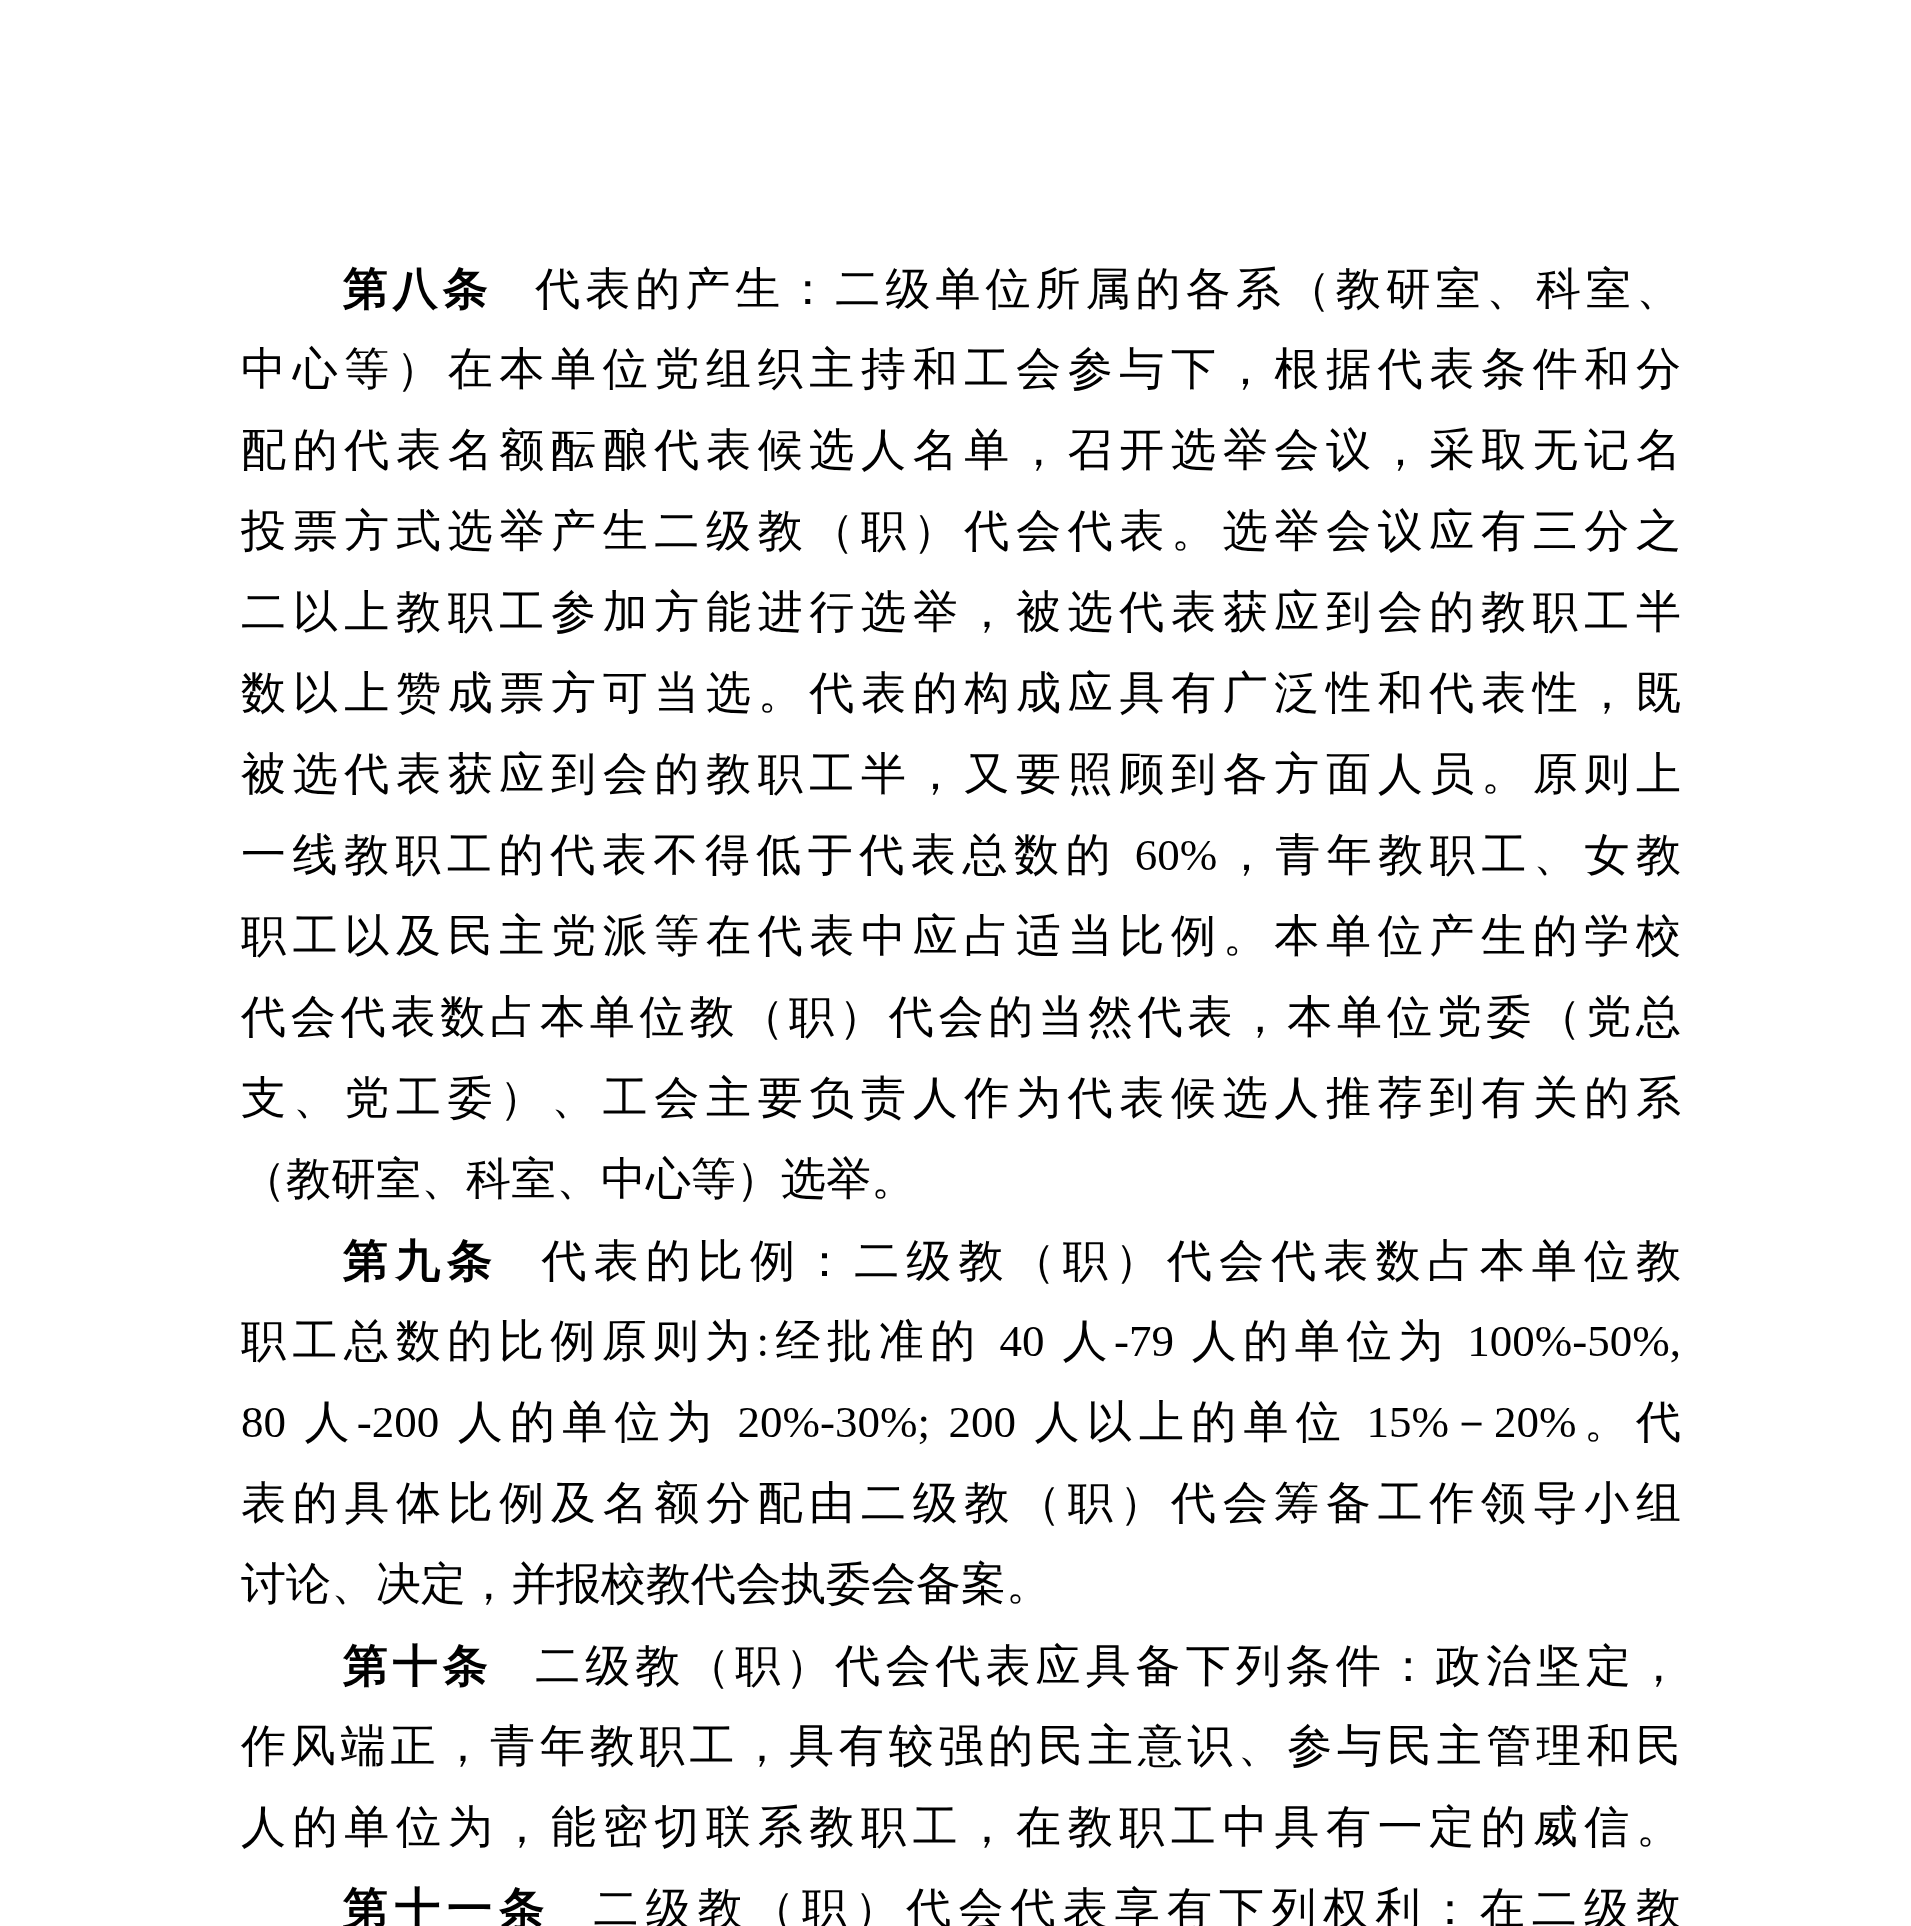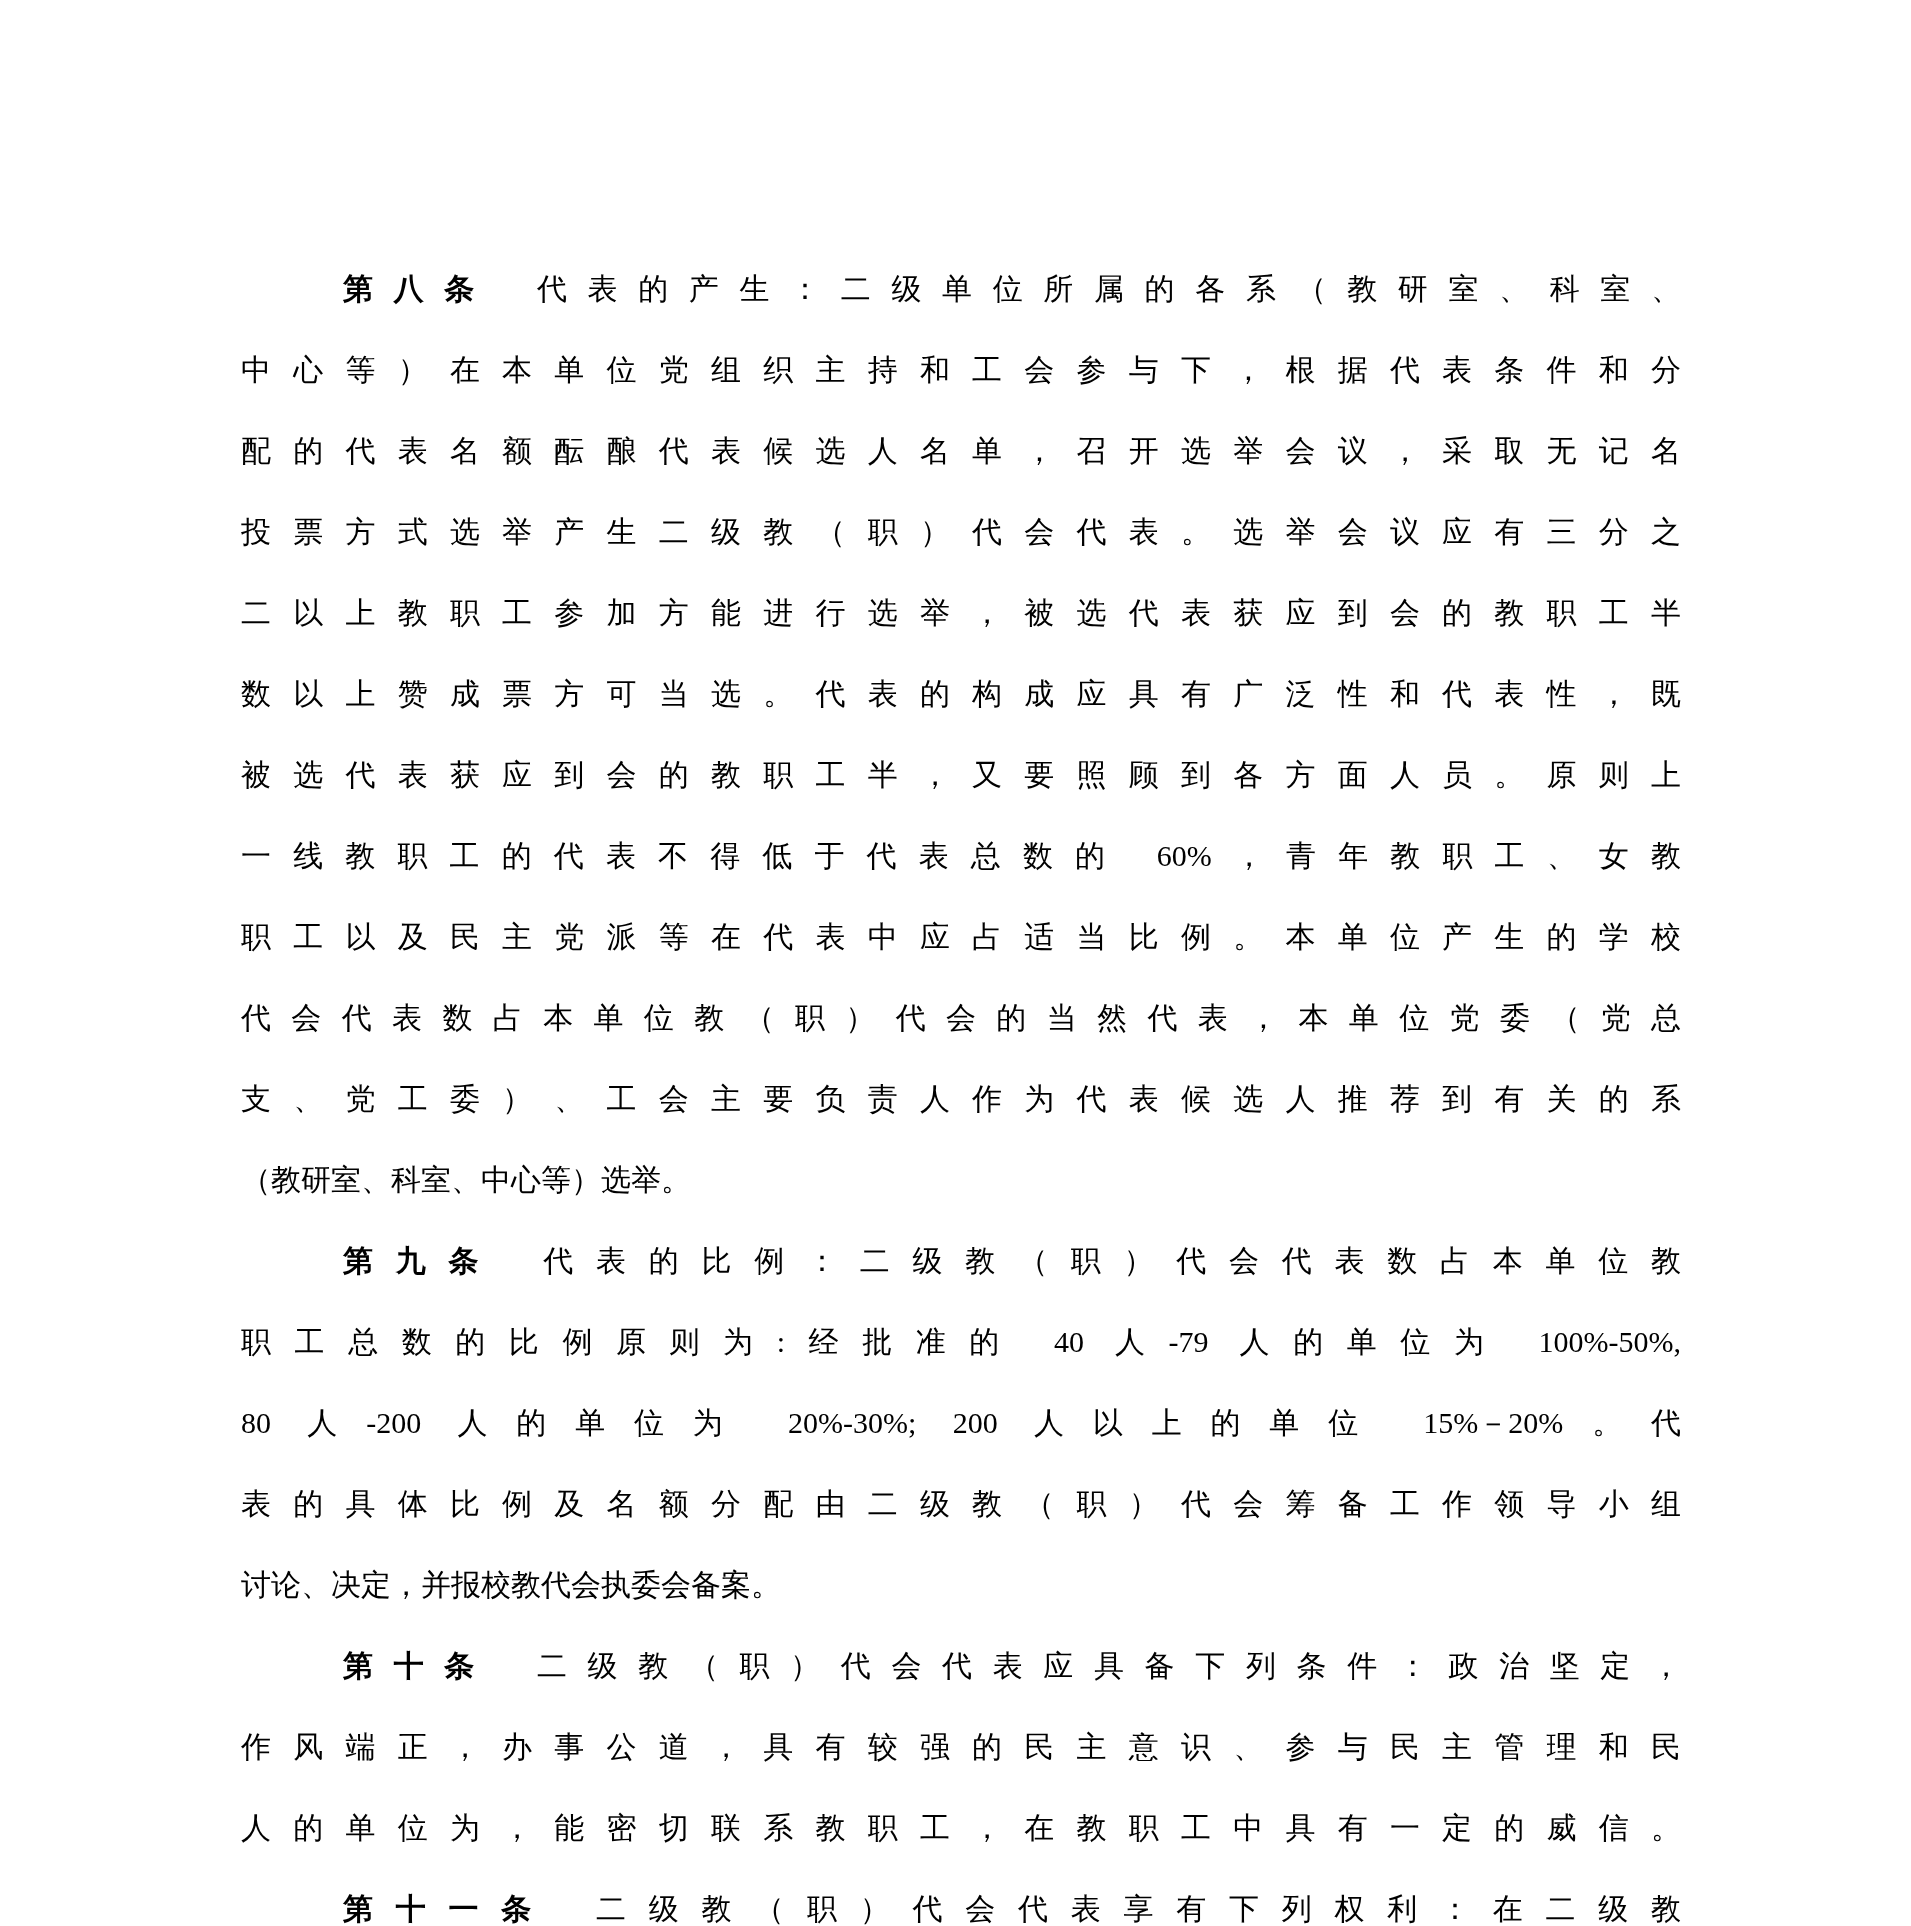--- a/index.html
+++ b/index.html
@@ -16,21 +16,21 @@
     font-family: "Liberation Serif", serif;
     overflow: hidden;
   }
   .doc-body {
     position: absolute;
     left: 241px;
     top: 248px;
     width: 1440px;
   }
   .line {
-    font-size: 30px;
+    font-size: 45px;
     line-height: 81px;
     height: 81px;
     text-align: justify;
     text-align-last: justify;
     white-space: nowrap;
     letter-spacing: 0;
   }
   .line.short {
     text-align: center;
     text-align-last: left;
@@ -65,21 +65,21 @@
       </div>
       <div>
         <div class="line first"><span class="label">第九条</span><span>代表的比例：二级教（职）代会代表数占本单位教</span></div>
         <div class="line">职工总数的比例原则为:经批准的 40 人-79 人的单位为 100%-50%,</div>
         <div class="line">80 人-200 人的单位为 20%-30%; 200 人以上的单位 15%－20%。代</div>
         <div class="line">表的具体比例及名额分配由二级教（职）代会筹备工作领导小组</div>
         <div class="line short">讨论、决定，并报校教代会执委会备案。</div>
       </div>
       <div>
         <div class="line first"><span class="label">第十条</span><span>二级教（职）代会代表应具备下列条件：政治坚定，</span></div>
-        <div class="line">作风端正，办事公道，具有较强的民主意识、参与民主管理和民</div>
+        <div class="line">作风端正，青年教职工，具有较强的民主意识、参与民主管理和民</div>
         <div class="line">人的单位为，能密切联系教职工，在教职工中具有一定的威信。</div>
       </div>
       <div>
         <div class="line first"><span class="label">第十一条</span><span>二级教（职）代会代表享有下列权利：在二级教</span></div>
       </div>
     </div>
 
 </div>
 
 

